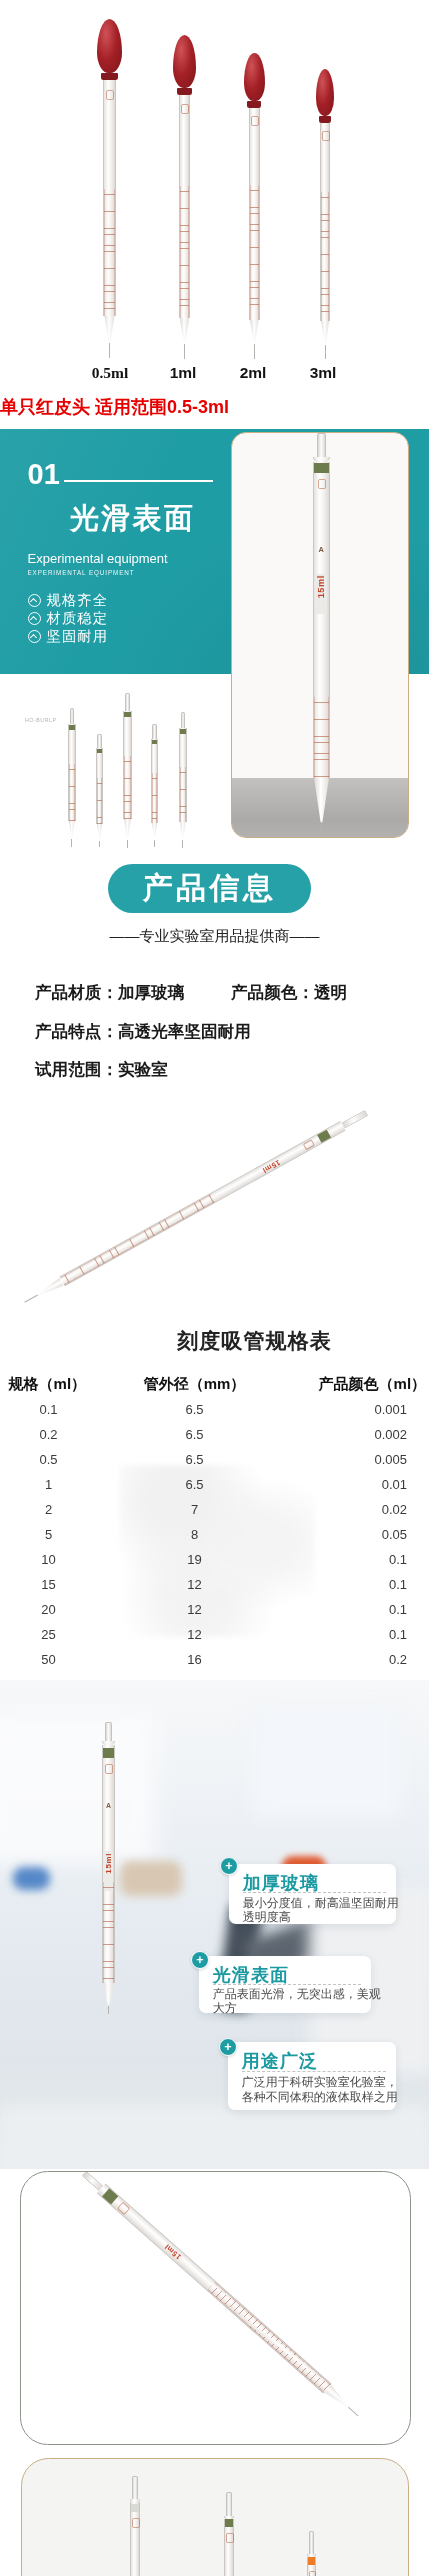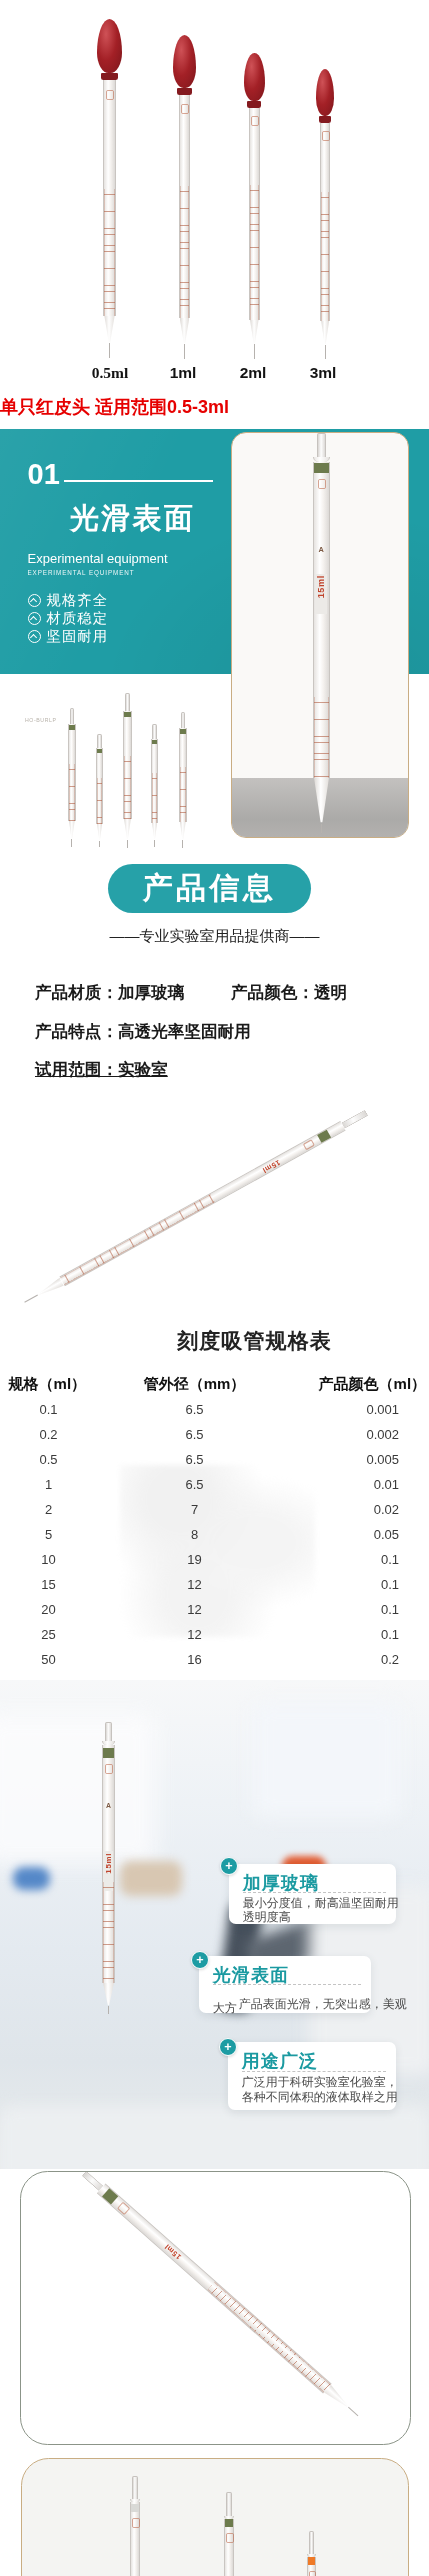--- a/index.html
+++ b/index.html
@@ -62,21 +62,21 @@
   .spec-row{position:absolute;left:35px;font-size:16.6px;font-weight:600;color:#1a1a1a;}
   .spec-row .pair2{position:absolute;left:196px;top:0;white-space:nowrap;}
 
   
   .tbl-title{position:absolute;left:0;top:1327px;width:100%;text-align:center;font-size:21px;font-weight:600;color:#222;letter-spacing:1.1px;padding-left:40px;}
   .thead,.trow{display:grid;grid-template-columns:97px 195px 137px;align-items:center;}
   .thead{position:absolute;left:0;top:1373px;width:429px;height:23px;font-size:15px;font-weight:600;color:#111;}
   .spec-rows{position:absolute;left:0;top:1397px;width:429px;}
   .trow{height:25px;font-size:13px;color:#3a3a3a;}
   .hcell.c0{text-align:left;padding-left:8.6px;} .hcell.c1{text-align:center;} .hcell.c2{text-align:right;padding-right:2.9px;}
-  .tcell.c0{text-align:center;} .tcell.c1{text-align:center;} .tcell.c2{text-align:right;padding-right:30px;}
+  .tcell.c0{text-align:center;} .tcell.c1{text-align:center;} .tcell.c2{text-align:right;padding-right:22px;}
   .tbl-watermark{position:absolute;left:120px;top:1465px;width:195px;height:172px;opacity:.35;filter:blur(2.9px);
       background:radial-gradient(ellipse at 30% 20%,#d9d9d9 0 18%,transparent 45%),
                  radial-gradient(ellipse at 70% 45%,#e2e2e2 0 22%,transparent 50%),
                  radial-gradient(ellipse at 40% 75%,#dedede 0 20%,transparent 48%);}
 
   
   .photo-sec{position:absolute;left:0;top:1680px;width:429px;height:489px;overflow:hidden;
       background:linear-gradient(180deg,#f7f8f9 0%,#eef2f6 25%,#e4eaf0 55%,#dfe5ea 78%,#e9eced 100%);}
   .blob{position:absolute;border-radius:10.3px;}
   .card{position:absolute;background:#fff;border-radius:6.9px;box-shadow:0 2.9px 8px rgba(40,60,70,.10);}
@@ -242,21 +242,21 @@
   <div class="pill">产品信息</div>
   <div class="tagline">——专业实验室用品提供商——</div>
 
   <div class="spec-row" style="top:982px;">
     <span>产品材质：</span><span>加厚玻璃</span>
     <span class="pair2"><span>产品颜色：</span><span>透明</span></span>
   </div>
   <div class="spec-row" style="top:1021px;">
     <span>产品特点：</span><span>高透光率坚固耐用</span>
   </div>
-  <div class="spec-row" style="top:1059px;text-decoration:underline;">
+  <div class="spec-row" style="top:1059px;">
     <span>试用范围：</span><span>实验室</span>
   </div>
 
   <div class="diag" style="left:-1.7px;top:1191px;width:424px;height:17px;transform:rotate(-29deg);">
     <div class="tip" style="width:15px;height:1.1px;"></div>
     <div class="taperH" style="width:27.5px;height:9.2px;transform:scaleX(-1);"></div>
     <div class="tubeH" style="width:321px;height:9.2px;">
       <div class="gradsH" style="left:0;width:172px;"></div>
       <div class="vprint" style="position:absolute;right:72px;top:0.6px;font-size:7.4px;writing-mode:horizontal-tb;transform:rotate(180deg);">15ml</div>
       <span class="seal" style="right:34px;top:0.6px;width:8px;height:5.7px;"></span>
@@ -360,21 +360,21 @@
       <div class="card-title">加厚玻璃</div>
       <div class="card-divider" style="top:27.5px;"></div>
       <div class="card-line" style="top:31px;">最小分度值，耐高温坚固耐用</div>
       <div class="card-line" style="top:45px;">透明度高</div>
     </div>
     <div class="plus" style="left:220px;top:177px;">+</div>
 
     <div class="card" style="left:199px;top:276px;width:172px;height:57px;">
       <div class="card-title">光滑表面</div>
       <div class="card-divider" style="top:27.5px;"></div>
-      <div class="card-line" style="top:40px;margin-left:26px;">产品表面光滑，无突出感，美观</div>
+      <div class="card-line" style="top:30px;">产品表面光滑，无突出感，美观</div>
       <div class="card-line" style="top:44px;">大方</div>
     </div>
     <div class="plus" style="left:191px;top:271px;">+</div>
 
     <div class="card" style="left:228px;top:362px;width:168px;height:68px;">
       <div class="card-title">用途广泛</div>
       <div class="card-divider" style="top:29px;"></div>
       <div class="card-line" style="top:32px;">广泛用于科研实验室化验室，</div>
       <div class="card-line" style="top:47px;">各种不同体积的液体取样之用</div>
     </div>

